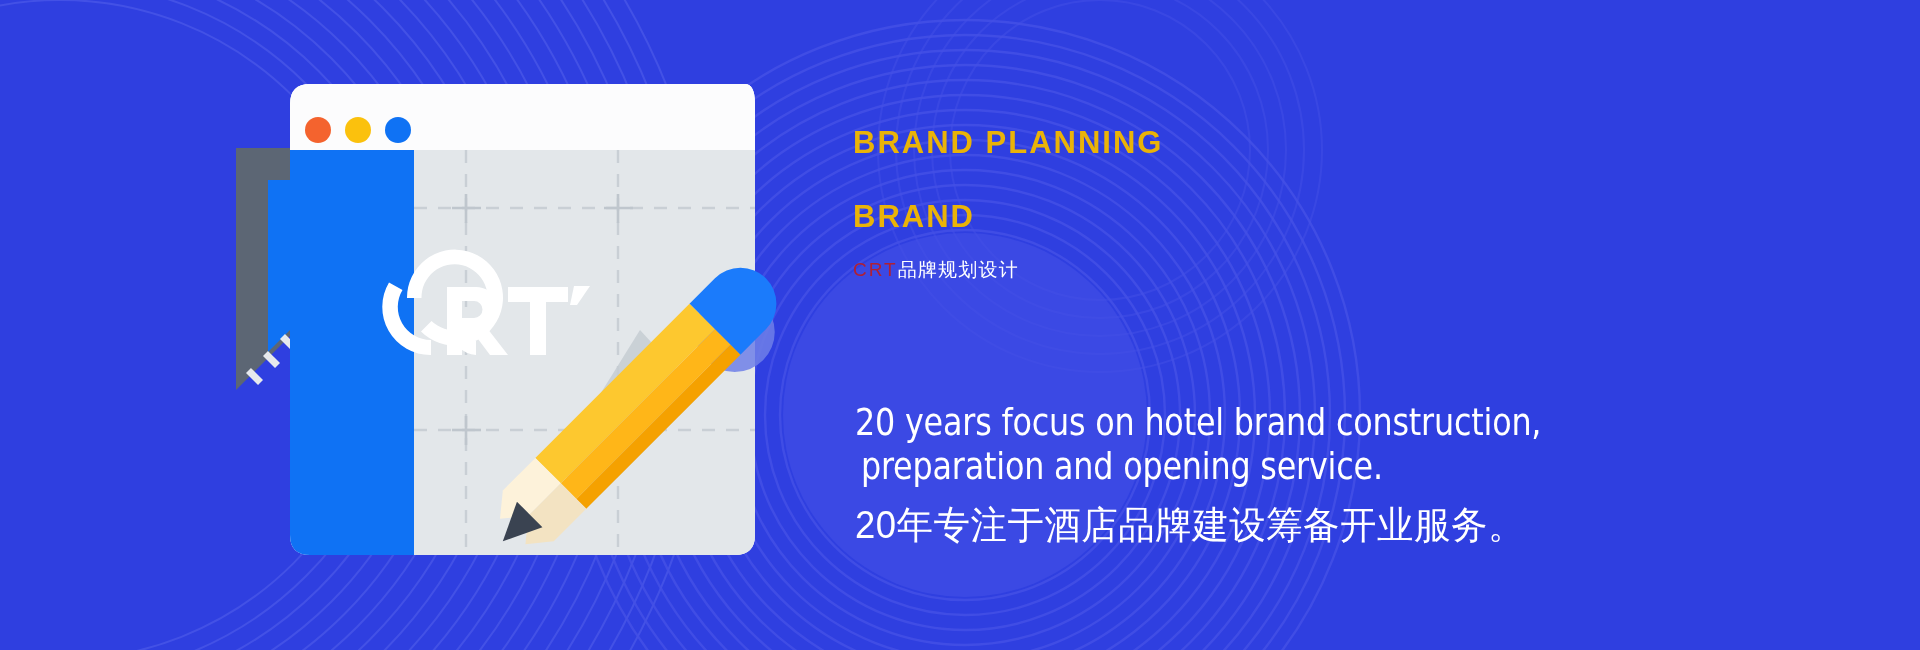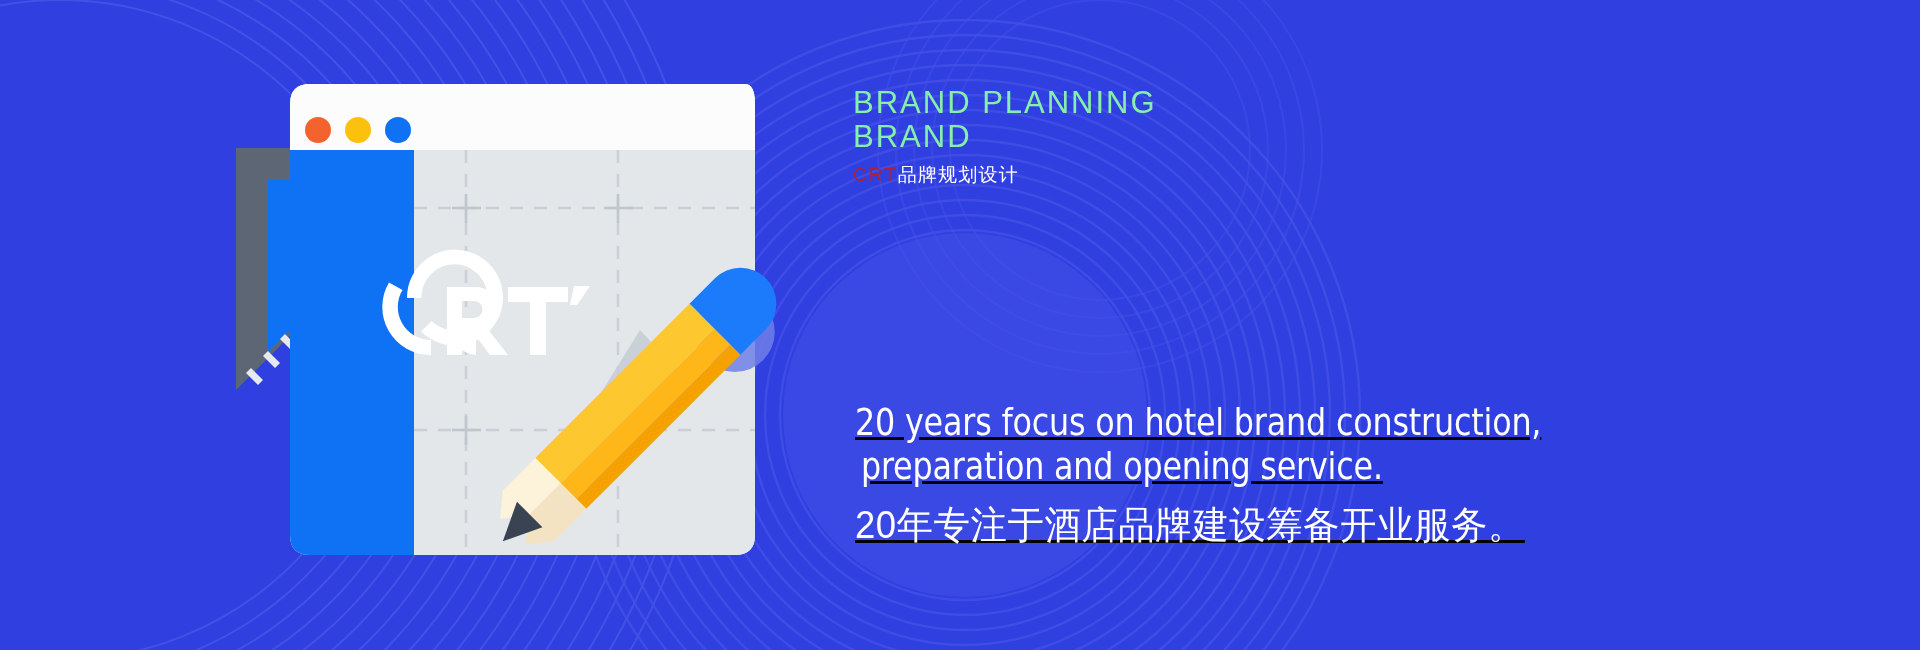--- a/index.html
+++ b/index.html
@@ -45,44 +45,44 @@
   }
 
   .heading-block {
     position: absolute;
     left: 0;
     top: 86px;
   }
   .heading-line {
     font-size: 31px;
     letter-spacing: 2.0px;
-    color: #86efac;
+    color: #eab308;
     line-height: 34px;
-    font-weight: 400;
-    white-space: nowrap;
+    font-weight: 700;
+    white-space: nowrap;
+    margin-top: 40px;
   }
   .sub-cn {
-    margin-top: 9px;
+    margin-top: 24px;
     font-size: 19px;
     letter-spacing: 1.2px;
     color: #ffffff;
     white-space: nowrap;
     line-height: 24px;
   }
   .sub-cn .crt {
     color: #B02034;
     letter-spacing: 2px;
   }
 
   .tagline-block {
     position: absolute;
     left: 2px;
     top: 400px;
     width: 840px;
-    text-decoration: underline;
   }
   .tag-en {
     font-family: "DejaVu Sans Condensed", "Liberation Sans Narrow", "Liberation Sans", sans-serif;
     font-size: 38px;
     font-weight: 300;
     color: #ffffff;
     line-height: 44px;
     letter-spacing: -0.2px;
     white-space: nowrap;
     transform: scaleX(0.93);

